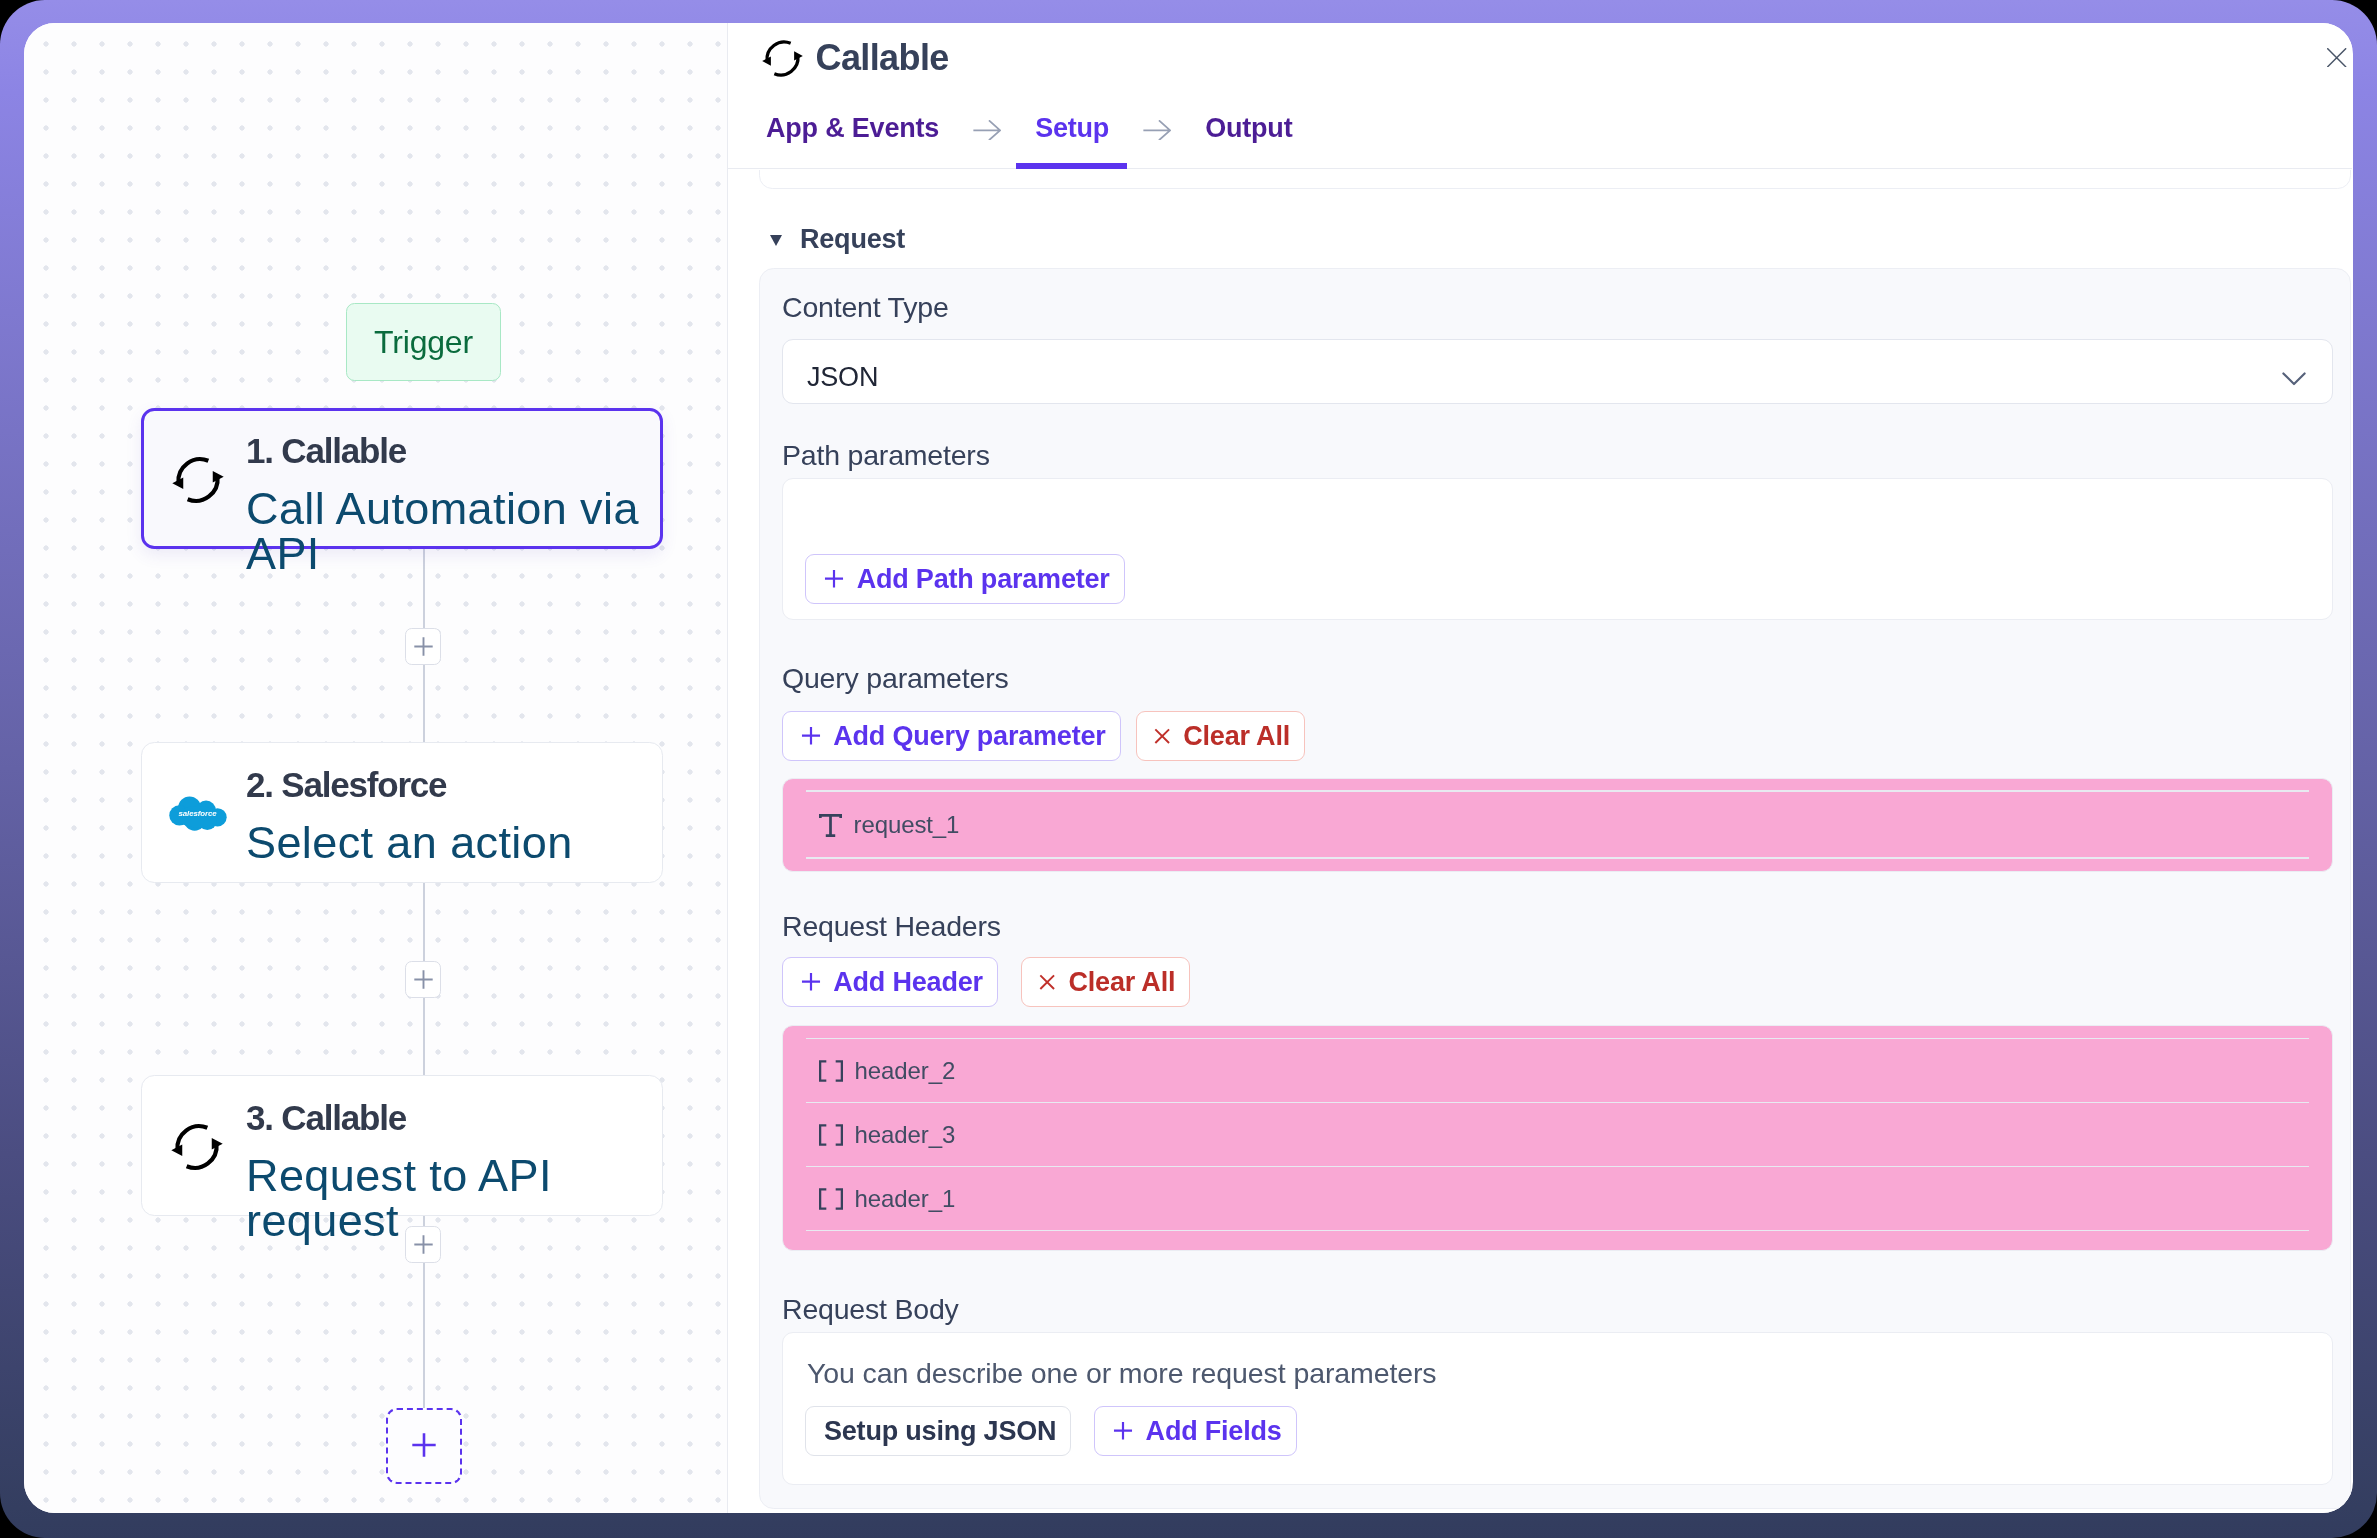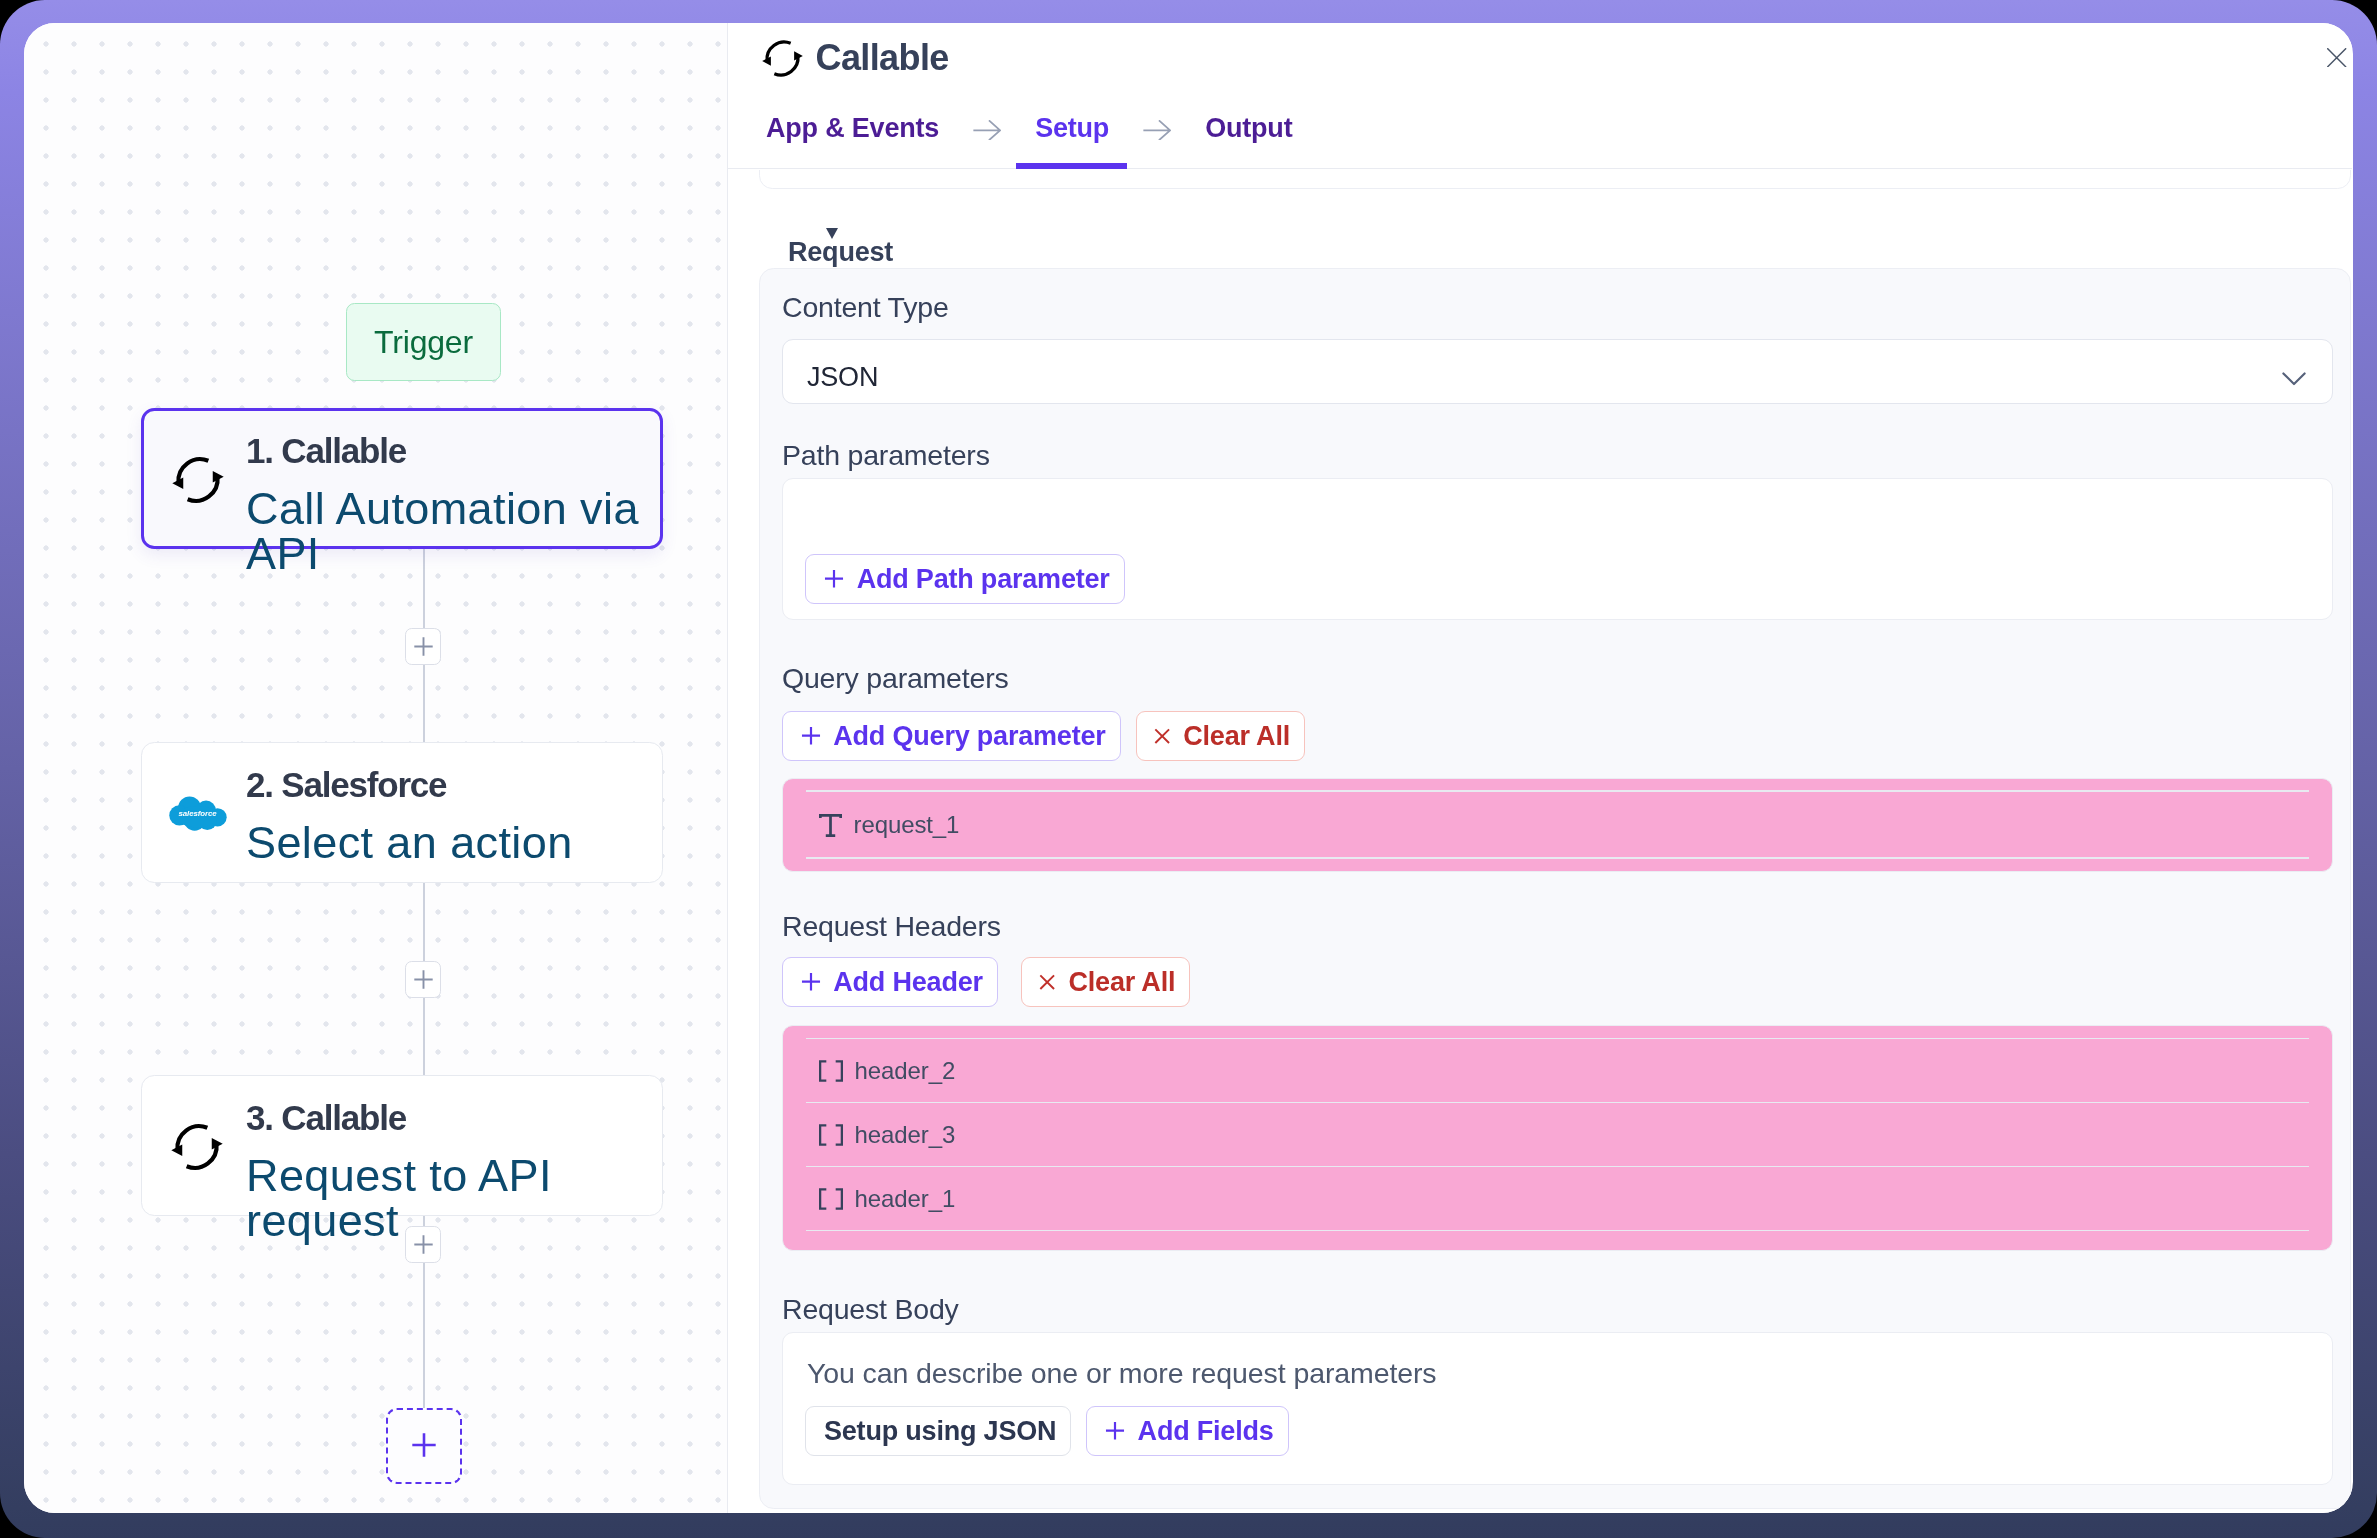--- a/index.html
+++ b/index.html
@@ -69,21 +69,21 @@
   .step { font-size: 27px; font-weight: 700; color: #4c1d95; letter-spacing: -0.2px; position: relative; line-height: 1; }
   .step.active { color: #5b33ee; }
   .step.active:after { content:''; position:absolute; left:-19px; right:-18px; top: 48px; height:5.5px; background:#5b33ee; }
   .step-arrow { margin: 0 34px; margin-top: 4.9px; display:flex; }
 
   .panel-body { position: absolute; left: 0; top: 147px; right: 0; bottom: 0; overflow: hidden; }
 
   
   .stub-card { position: absolute; left: 31px; top: -45px; right: 0.6px; height: 64px; background:#fff; border: 1.8px solid #eceef4; border-radius: 13.3px; }
 
-  .sect-head { position: absolute; left: 42px; top: 56px; display: flex; align-items: center; flex-direction: column; }
+  .sect-head { position: absolute; left: 42px; top: 56px; display: flex; align-items: center; }
   .caret { width: 0; height: 0; border-left: 6.7px solid transparent; border-right: 6.7px solid transparent; border-top: 11.5px solid #36415a; margin-top:2.4px; }
   .sect-title { margin-left: 18px; font-size: 27px; font-weight: 700; color: #36415a; letter-spacing: -0.2px; line-height: 1; }
 
   .sect-card { position: absolute; left: 31px; top: 98px; right: 0.6px; bottom: 3.6px; background: #f8f9fc; border: 1.8px solid #eceef4; border-radius: 14.6px; }
 
   .fld { position: absolute; left: 22px; right: 17.6px; }
   .fld-label { font-size: 28.5px; color: #36415a; letter-spacing: -0.2px; line-height: 1; }
   .select-box { height: 65px; background: #fff; border: 1.8px solid #e3e6ee; border-radius: 11px; display: flex; align-items: center; padding: 12px 26px 0 24px; justify-content: space-between; }
   .select-val { font-size: 27px; color: #202636; letter-spacing: -0.2px; }
 
@@ -345,21 +345,21 @@
               <span>header_1</span>
             </div>
             <div class="listrow" style="height:19px;padding:0"></div>
           </div>
 
           <div class="fld" style="top:1026px">
             <div class="fld-label">Request Body</div>
           </div>
           <div class="fld inner-card" style="top:1063px;height:153px">
             <div class="hint" style="position:absolute;left:24px;top:26px">You can describe one or more request parameters</div>
-            <div style="position:absolute;left:22.4px;top:73px;display:flex;gap:15px">
+            <div style="position:absolute;left:22.4px;top:73px;display:flex;gap:23px">
               <button class="btn btn-plain">
                 <span>Setup using JSON</span>
               </button>
               <button class="btn btn-accent">
                 <span class="ic">
                     <svg width="20" height="19.4" viewBox="0 0 33 32">
                       <path d="M16.5 1.5 V30.5 M1.6 16 H31.4" stroke="#5b33ee" stroke-width="3.6" stroke-linecap="butt"></path>
                     </svg>
                   </span>
                 <span>Add Fields</span>

